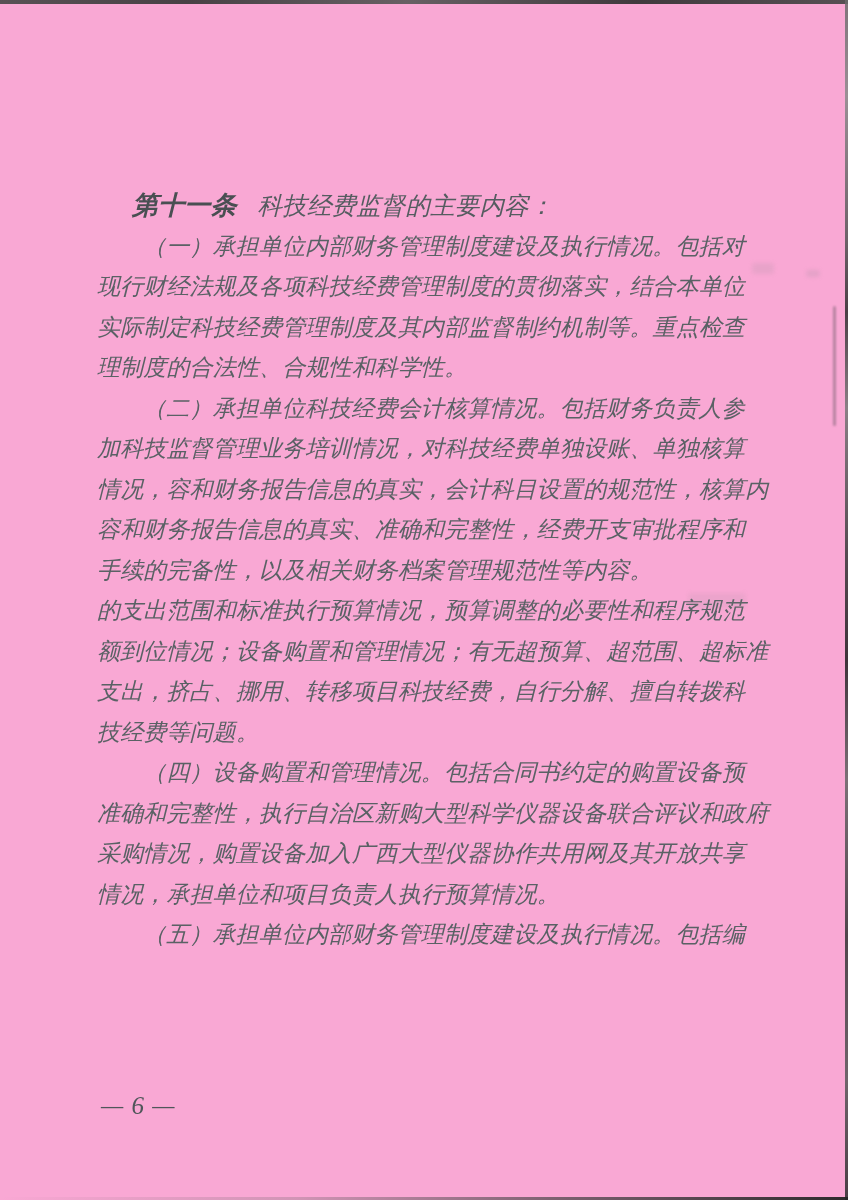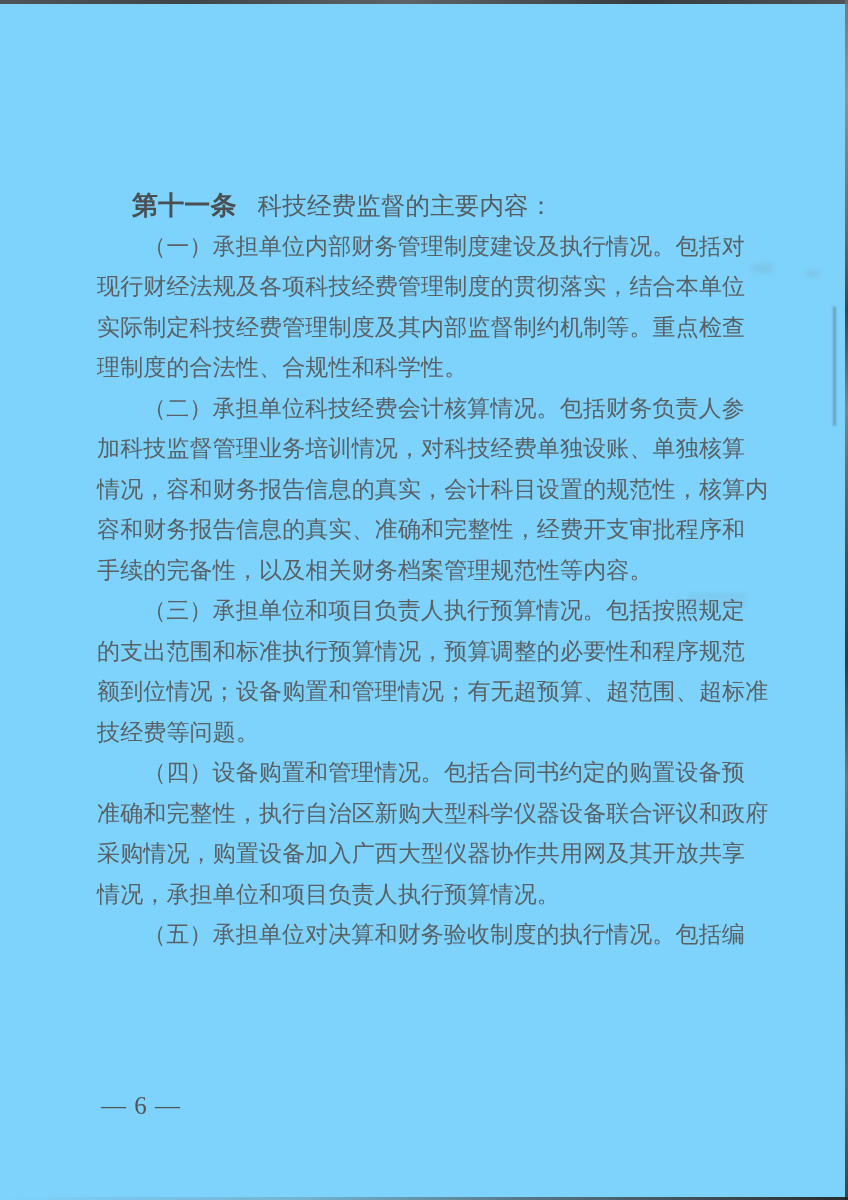--- a/index.html
+++ b/index.html
@@ -10,21 +10,22 @@
   body {
     width: 848px;
     height: 1200px;
     position: relative;
     overflow: hidden;
     font-family: "Liberation Serif", serif;
   }
   .scan-page {
     position: absolute;
     inset: 0;
-    background: #7dd3fc;
+    background: #f9a8d4;
+    font-style: italic;
   }
   
   .edge-top {
     position: absolute;
     top: 0; left: 0;
     width: 100%; height: 4px;
     background: linear-gradient(to right, #4a4a4a, #383838 22%, #5a5a5a 48%, #303030 75%, #484848);
     opacity: 0.92;
   }
   .edge-right {
@@ -106,29 +107,29 @@
     <div id="body-lines">
         <div class="line first">（一）承担单位内部财务管理制度建设及执行情况。包括对</div>
         <div class="line">现行财经法规及各项科技经费管理制度的贯彻落实，结合本单位</div>
         <div class="line">实际制定科技经费管理制度及其内部监督制约机制等。重点检查</div>
         <div class="line">理制度的合法性、合规性和科学性。</div>
         <div class="line first">（二）承担单位科技经费会计核算情况。包括财务负责人参</div>
         <div class="line">加科技监督管理业务培训情况，对科技经费单独设账、单独核算</div>
         <div class="line">情况，容和财务报告信息的真实，会计科目设置的规范性，核算内</div>
         <div class="line">容和财务报告信息的真实、准确和完整性，经费开支审批程序和</div>
         <div class="line">手续的完备性，以及相关财务档案管理规范性等内容。</div>
-        <div class="line first">（三）承担单位和项目负责人执行预算情况。包括按照规定</div>
         <div class="line">的支出范围和标准执行预算情况，预算调整的必要性和程序规范</div>
         <div class="line">额到位情况；设备购置和管理情况；有无超预算、超范围、超标准</div>
+        <div class="line">支出，挤占、挪用、转移项目科技经费，自行分解、擅自转拨科</div>
         <div class="line">技经费等问题。</div>
         <div class="line first">（四）设备购置和管理情况。包括合同书约定的购置设备预</div>
         <div class="line">准确和完整性，执行自治区新购大型科学仪器设备联合评议和政府</div>
         <div class="line">采购情况，购置设备加入广西大型仪器协作共用网及其开放共享</div>
         <div class="line">情况，承担单位和项目负责人执行预算情况。</div>
-        <div class="line first">（五）承担单位对决算和财务验收制度的执行情况。包括编</div>
+        <div class="line first">（五）承担单位内部财务管理制度建设及执行情况。包括编</div>
       </div>
   </div>
 
   <div class="page-number">— 6 —</div>
 
   <div class="smudge s1"></div>
   <div class="smudge s2"></div>
   <div class="smudge s3"></div>
   <div class="smudge s4"></div>
 

